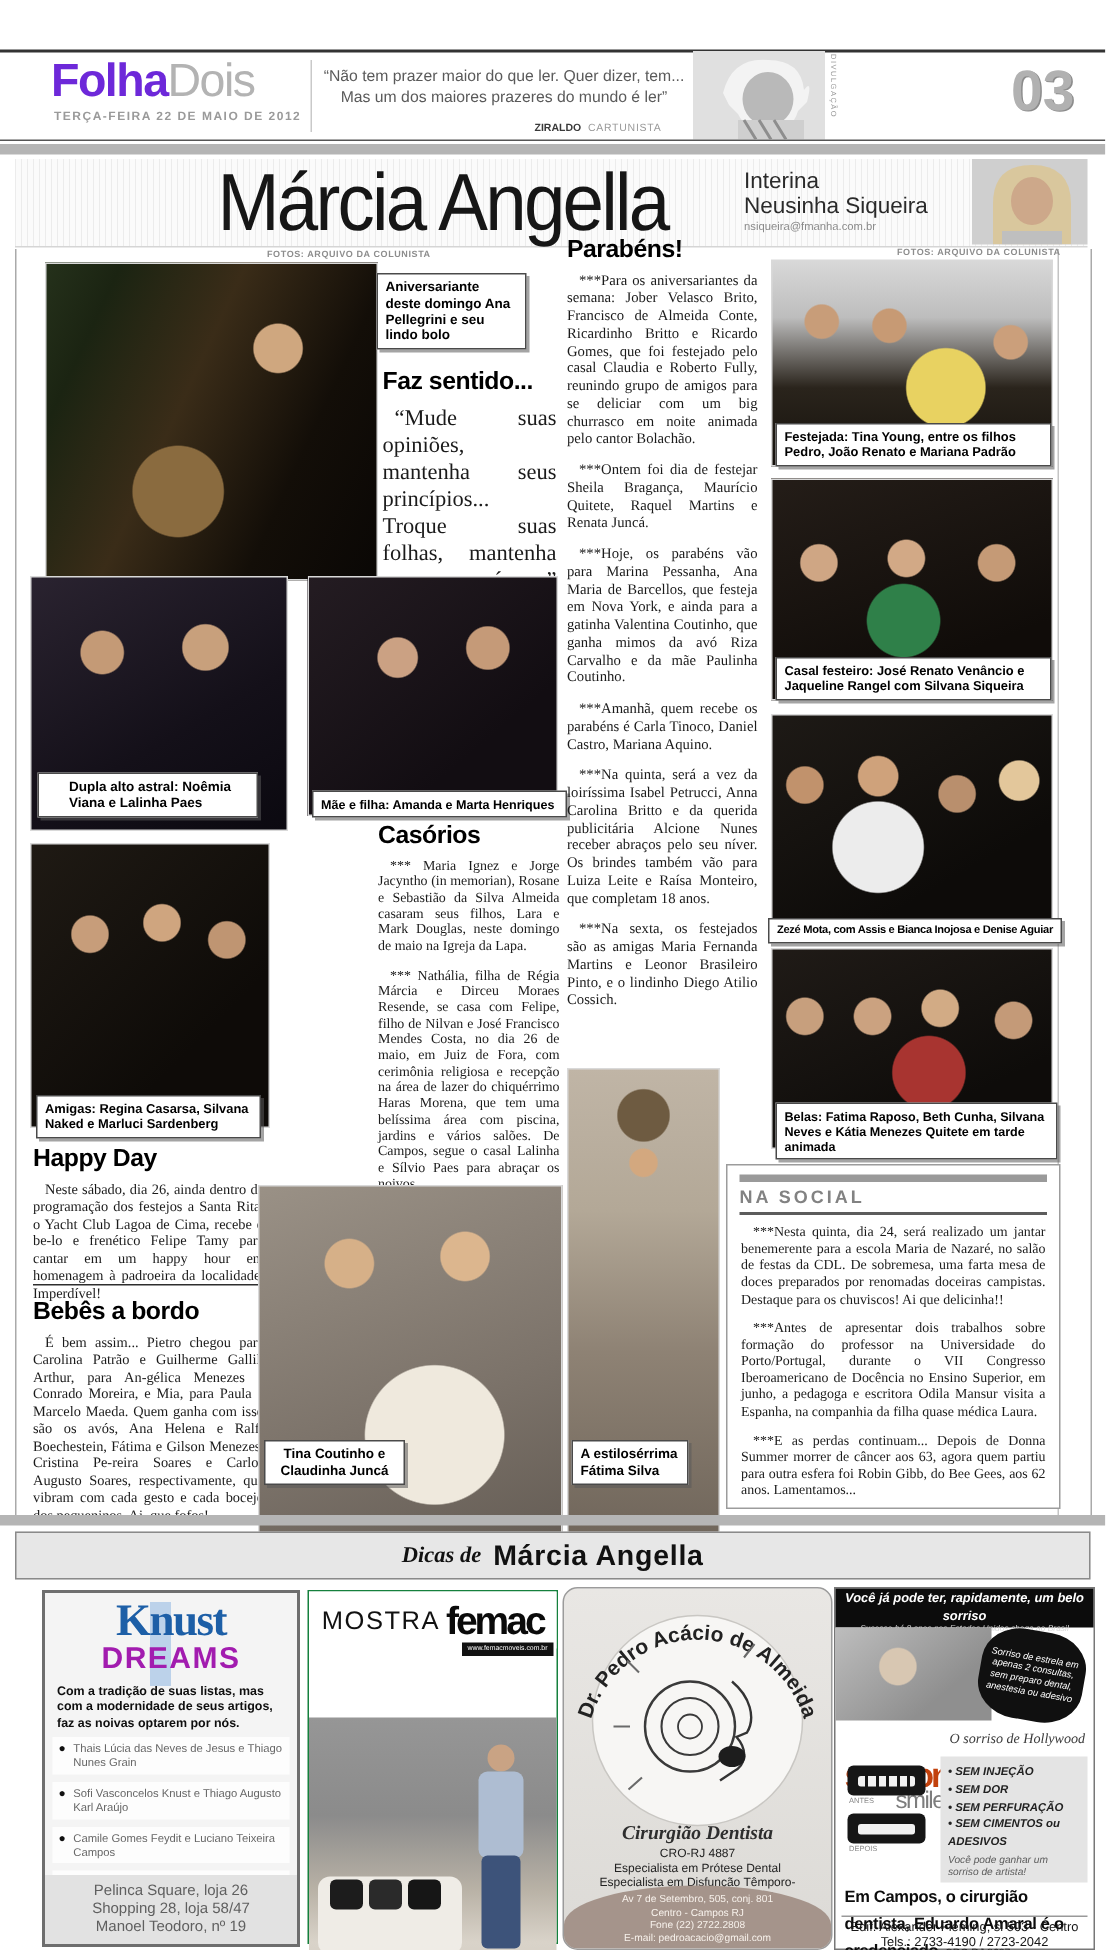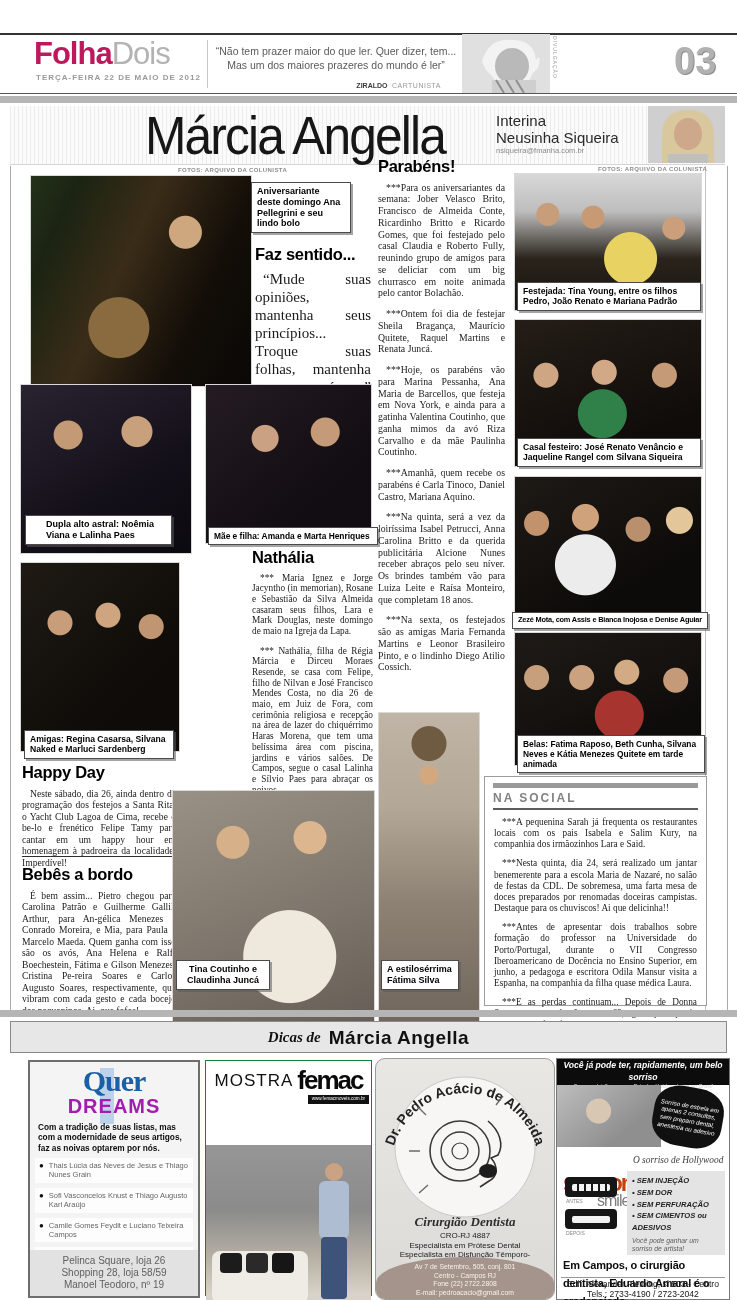--- a/index.html
+++ b/index.html
@@ -59,21 +59,21 @@
   .tlabel{position:absolute;font:5px/1 "Liberation Sans",sans-serif;color:#888;}
 </style>
 </head>
 <body>
 
 <div id="page">
 
   <div class="hline" style="left:0;top:33px;width:737px;height:2px;"></div>
 
   <div class="abs" style="left:34px;top:38px;font:bold 31px/1 'Liberation Sans',sans-serif;letter-spacing:-1px;">
-    <span style="color:#be185d;">Folha</span><span style="color:#b3b3b3;font-weight:400;">Dois</span>
+    <span style="color:#6d28d9;">Folha</span><span style="color:#b3b3b3;font-weight:400;">Dois</span>
   </div>
   <div class="abs" style="left:36px;top:74px;font:bold 8px/1 'Liberation Sans',sans-serif;color:#9a9a9a;letter-spacing:1px;">TERÇA-FEIRA 22 DE MAIO DE 2012</div>
 
   <div class="vline" style="left:207px;top:40px;height:48px;background:#c9c9c9;"></div>
 
   <div class="abs" style="left:213px;top:45px;width:246px;text-align:center;">
     <div style="font:10.5px/1.3 'Liberation Sans',sans-serif;color:#5a5a5a;">“Não tem prazer maior do que ler. Quer dizer, tem...</div>
     <div style="font:10.5px/1.3 'Liberation Sans',sans-serif;color:#5a5a5a;">Mas um dos maiores prazeres do mundo é ler”</div>
     <div style="margin-top:2px;text-align:right;padding-right:18px;">
       <span style="font:bold 7px/1 'Liberation Sans',sans-serif;color:#3a3a3a;">ZIRALDO</span>
@@ -129,21 +129,21 @@
     <p class="bodytxt" style="font-size:10px;">Dia do Apicultor e amanhã é Dia da Juventude Constitucionalista</p>
   </div>
 
   <div class="ph g-dupla" style="left:20px;top:384px;width:172px;height:170px;"></div>
   <div class="cap" style="left:25px;top:515px;width:120px;padding-left:20px;">Dupla alto astral: Noêmia Viana e Lalinha Paes</div>
 
   <div class="ph g-mae" style="left:205px;top:384px;width:167px;height:160px;"></div>
   <div class="cap" style="left:208px;top:527px;width:158px;white-space:nowrap;font-size:8.4px;">Mãe e filha: Amanda e Marta Henriques</div>
 
   <div class="flow" style="left:252px;top:549px;width:121px;">
-    <h3 class="h-sec">Nathália</h3>
+    <h3 class="h-sec">Casórios</h3>
     <p class="bodytxt" style="font-size:9.3px;line-height:1.15;">*** Maria Ignez e Jorge Jacyntho (in memorian), Rosane e Sebastião da Silva Almeida casaram seus filhos, Lara e Mark Douglas, neste domingo de maio na Igreja da Lapa.</p>
     <p class="bodytxt" style="font-size:9.3px;line-height:1.15;">*** Nathália, filha de Régia Márcia e Dirceu Moraes Resende, se casa com Felipe, filho de Nilvan e José Francisco Mendes Costa, no dia 26 de maio, em Juiz de Fora, com cerimônia religiosa e recepção na área de lazer do chiquérrimo Haras Morena, que tem uma belíssima área com piscina, jardins e vários salões. De Campos, segue o casal Lalinha e Sílvio Paes para abraçar os noivos.</p>
   </div>
 
   <div class="ph g-amigas" style="left:20px;top:562px;width:160px;height:190px;"></div>
   <div class="cap" style="left:24px;top:730px;width:138px;font-size:8.6px;">Amigas: Regina Casarsa, Silvana Naked e Marluci Sardenberg</div>
 
   <div class="flow" style="left:22px;top:764px;width:154px;">
     <h3 class="h-sec">Happy Day</h3>
     <p class="bodytxt" style="font-size:9.6px;">Neste sábado, dia 26, ainda dentro da programação dos festejos a Santa Rita, o Yacht Club Lagoa de Cima, recebe o be-lo e frenético Felipe Tamy para cantar em um happy hour em homenagem à padroeira da localidade. Imperdível!</p>
@@ -179,37 +179,36 @@
   <div class="ph g-zeze" style="left:514px;top:476px;width:188px;height:148px;"></div>
   <div class="cap" style="left:512px;top:612px;width:184px;font-size:7.4px;letter-spacing:-.2px;white-space:nowrap;">Zezé Mota, com Assis e Bianca Inojosa e Denise Aguiar</div>
 
   <div class="ph g-belas" style="left:514px;top:632px;width:188px;height:134px;"></div>
   <div class="cap" style="left:517px;top:735px;width:176px;font-size:8.4px;">Belas: Fatima Raposo, Beth Cunha, Silvana Neves e Kátia Menezes Quitete em tarde animada</div>
 
   <div class="ns-box" style="left:484px;top:776px;width:221px;height:228px;">
     <div class="ns-topbar"></div>
     <div class="ns-title">NA SOCIAL</div>
     <div class="ns-rule"></div>
-    <p class="ns-p">***A pequenina Sarah já frequenta os restaurantes locais com os pais Isabela e Salim Kury, na companhia dos irmãozinhos Lara e Said.</p>
     <p class="ns-p">***Nesta quinta, dia 24, será realizado um jantar benemerente para a escola Maria de Nazaré, no salão de festas da CDL. De sobremesa, uma farta mesa de doces preparados por renomadas doceiras campistas. Destaque para os chuviscos! Ai que delicinha!!</p>
     <p class="ns-p">***Antes de apresentar dois trabalhos sobre formação do professor na Universidade do Porto/Portugal, durante o VII Congresso Iberoamericano de Docência no Ensino Superior, em junho, a pedagoga e escritora Odila Mansur visita a Espanha, na companhia da filha quase médica Laura.</p>
     <p class="ns-p">***E as perdas continuam... Depois de Donna Summer morrer de câncer aos 63, agora quem partiu para outra esfera foi Robin Gibb, do Bee Gees, aos 62 anos. Lamentamos...</p>
   </div>
 
   <div class="graybar" style="left:0;top:1010px;width:737px;height:7px;"></div>
 
   <div class="dicas">
     <span class="scr">Dicas de</span>
     <span class="nm">Márcia Angella</span>
   </div>
 
   <div class="ad" style="left:28px;top:1060px;width:168px;height:234px;border:2px solid #6e6e6e;background:#f4f4f4;">
     <div class="abs" style="left:70px;top:6px;width:14px;height:56px;background:#bcd2ea;"></div>
     <div class="abs" style="left:0;top:4px;width:168px;text-align:center;">
-      <div style="font:bold 30px/30px 'Liberation Serif',serif;color:#1d5fa7;letter-spacing:-1px;position:relative;">Quer</div>
+      <div style="font:bold 30px/30px 'Liberation Serif',serif;color:#1d5fa7;letter-spacing:-1px;position:relative;">Knust</div>
       <div style="font:bold 20px/20px 'Liberation Sans',sans-serif;color:#a21caf;letter-spacing:1px;position:relative;">DREAMS</div>
     </div>
     <div class="abs" style="left:8px;top:60px;width:152px;font:bold 8.3px/1.25 'Liberation Sans',sans-serif;color:#0e0e0e;">Com a tradição de suas listas, mas com a modernidade de seus artigos, faz as noivas optarem por nós.</div>
     <div class="abs" style="left:0;top:96px;width:168px;">
       <div class="rd-row">
           <span class="rd-bullet">●</span>
           <span class="rd-txt">Thais Lúcia das Neves de Jesus e Thiago Nunes Grain</span>
         </div>
       <div class="rd-row">
           <span class="rd-bullet">●</span>
@@ -219,21 +218,21 @@
           <span class="rd-bullet">●</span>
           <span class="rd-txt">Camile Gomes Feydit e Luciano Teixeira Campos</span>
         </div>
       <div class="rd-row">
           <span class="rd-bullet">●</span>
           <span class="rd-txt">Raquel Xavier Campos e Matheus da Silva Souza</span>
         </div>
     </div>
     <div class="abs" style="left:0;bottom:0;width:168px;background:#e2e2e2;padding:5px 0;text-align:center;">
       <div style="font:10px/12px 'Liberation Sans',sans-serif;color:#5f5f5f;">Pelinca Square, loja 26</div>
-      <div style="font:10px/12px 'Liberation Sans',sans-serif;color:#5f5f5f;">Shopping 28, loja 58/59</div>
+      <div style="font:10px/12px 'Liberation Sans',sans-serif;color:#5f5f5f;">Shopping 28, loja 58/47</div>
       <div style="font:10px/12px 'Liberation Sans',sans-serif;color:#5f5f5f;">Manoel Teodoro, nº 19</div>
     </div>
   </div>
 
   <div class="ad" style="left:205px;top:1060px;width:165px;height:234px;border:1px solid #15803d;">
     <div class="abs" style="left:0;top:0;width:165px;height:38px;background:#fff;display:flex;align-items:center;justify-content:center;gap:4px;">
       <span style="font:17px/1 'Liberation Sans',sans-serif;color:#111;letter-spacing:1px;">MOSTRA</span>
       <span style="font:bold 26px/1 'Liberation Sans',sans-serif;color:#0a0a0a;letter-spacing:-2px;">femac</span>
     </div>
     <div class="abs" style="right:2px;top:34px;background:#111;color:#fff;font:4.6px/1 'Liberation Sans',sans-serif;padding:2px 4px;">www.femacmoveis.com.br</div>

